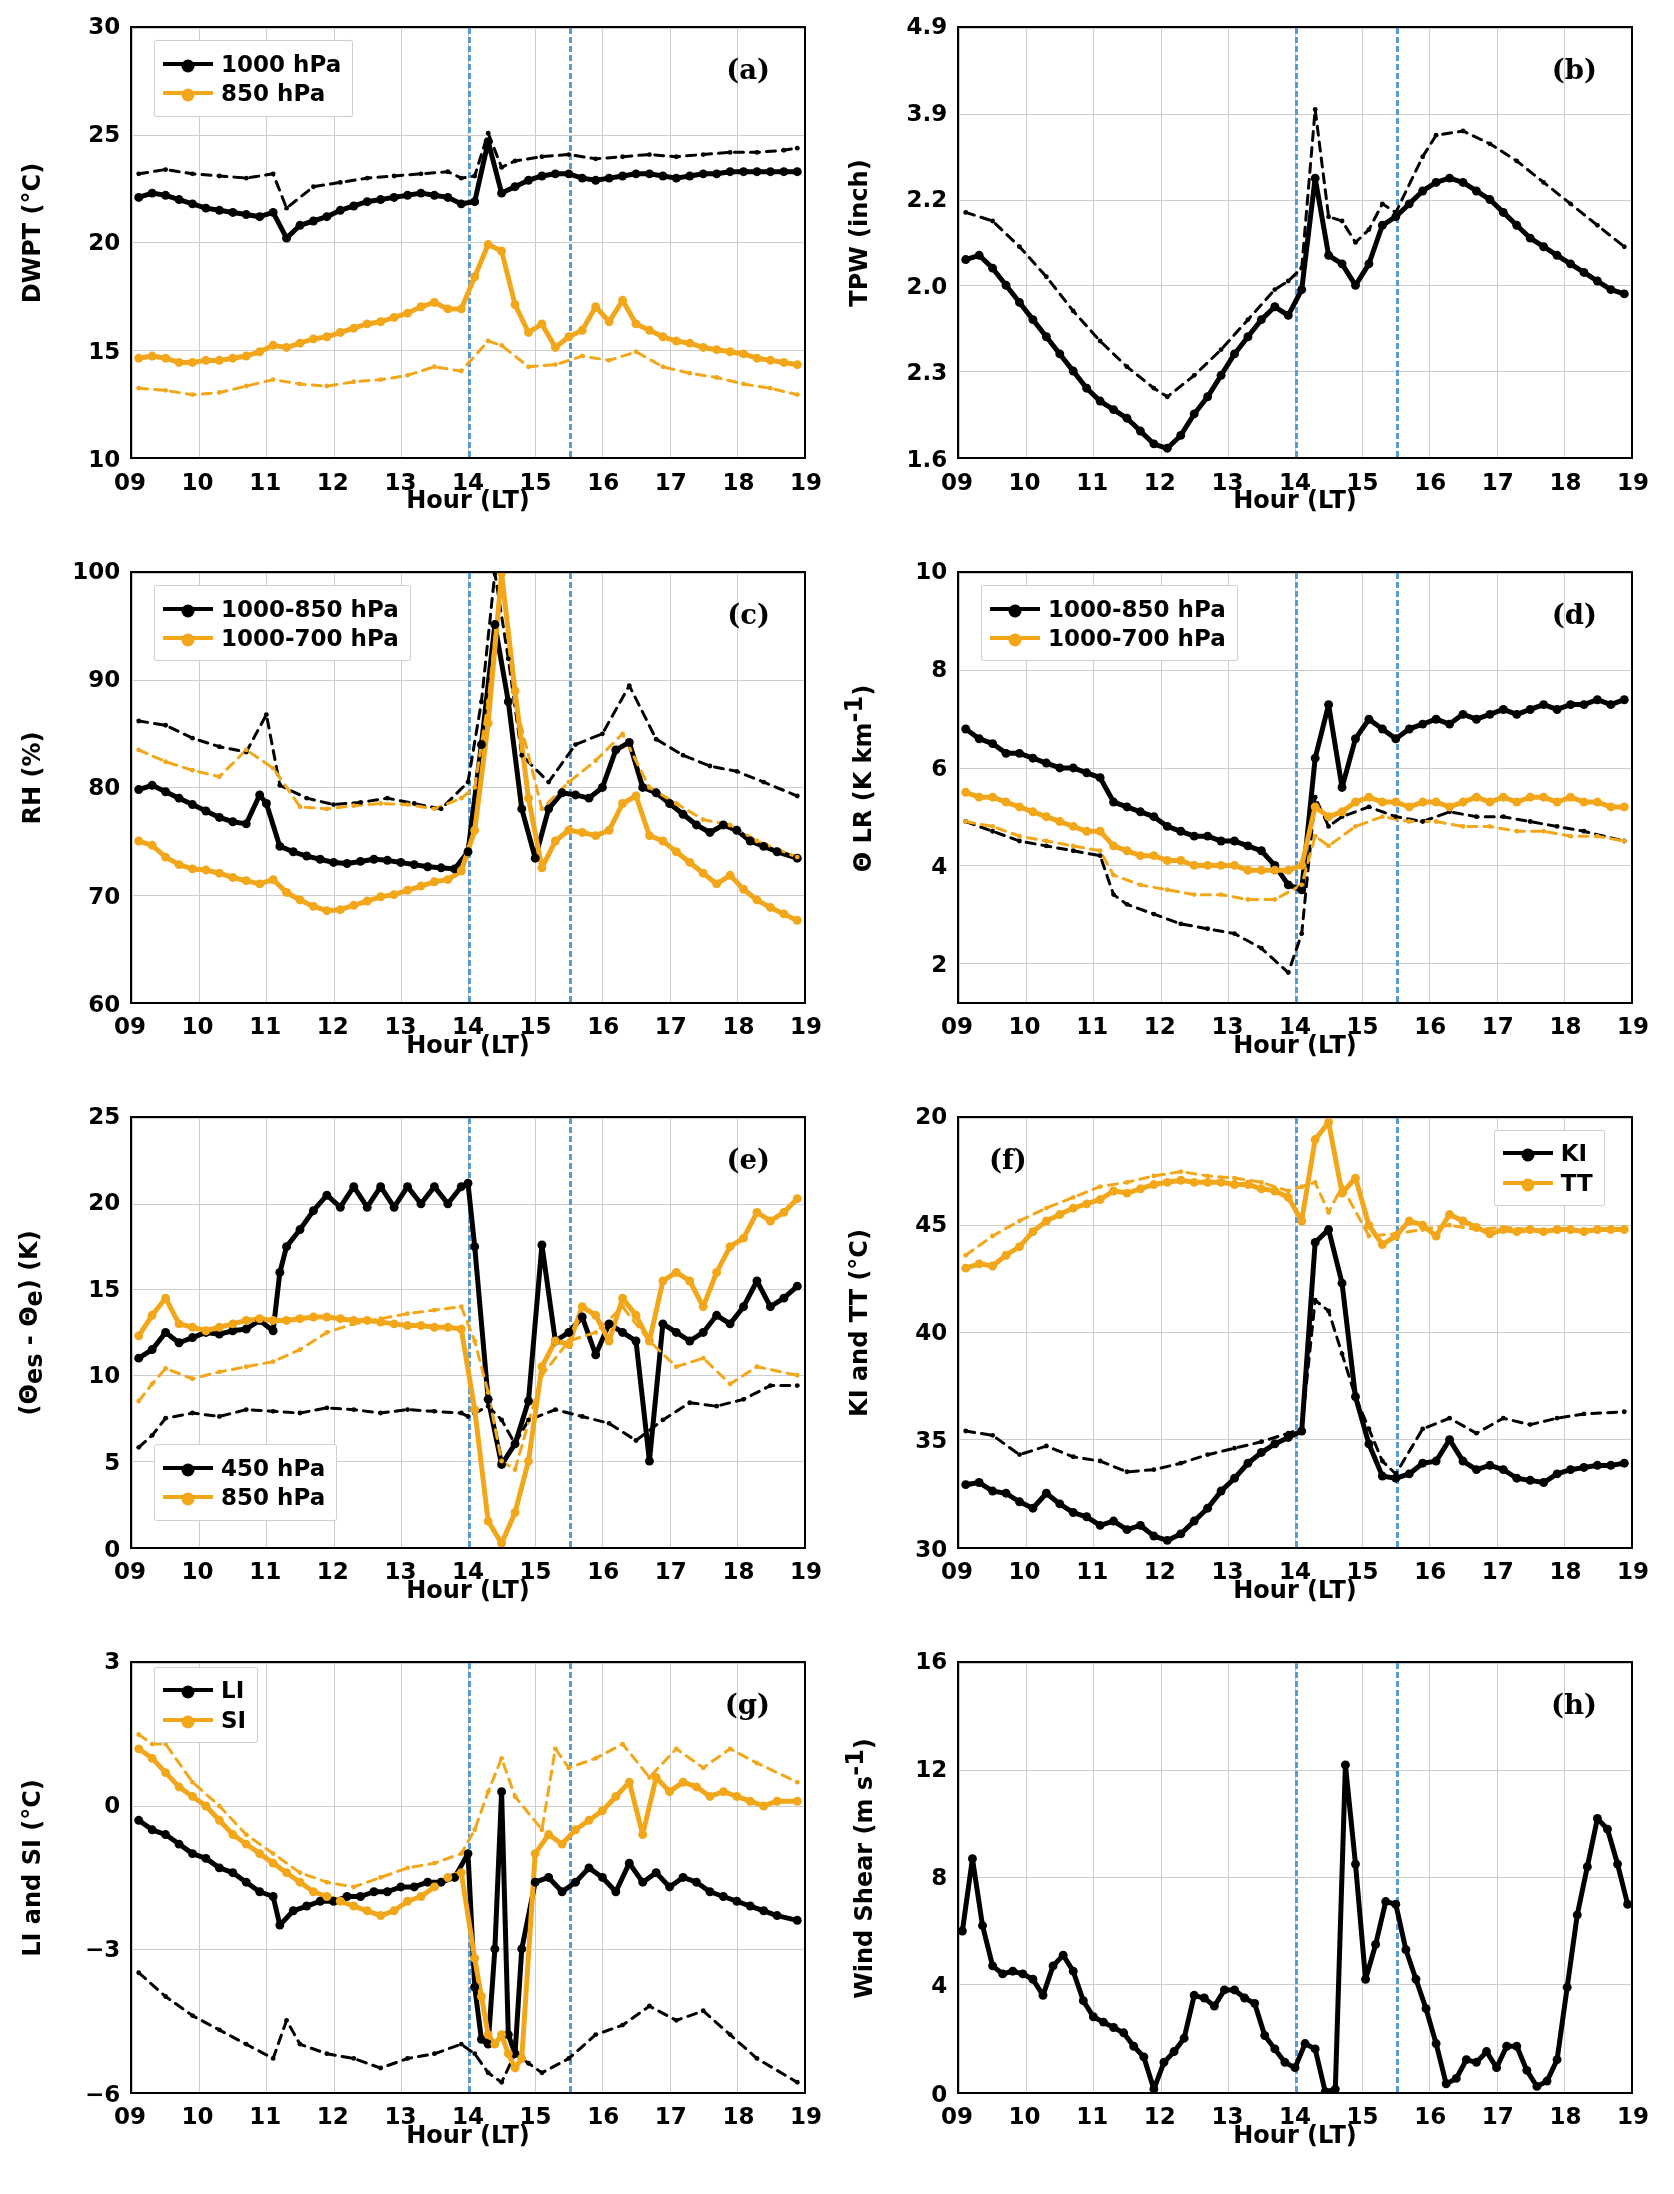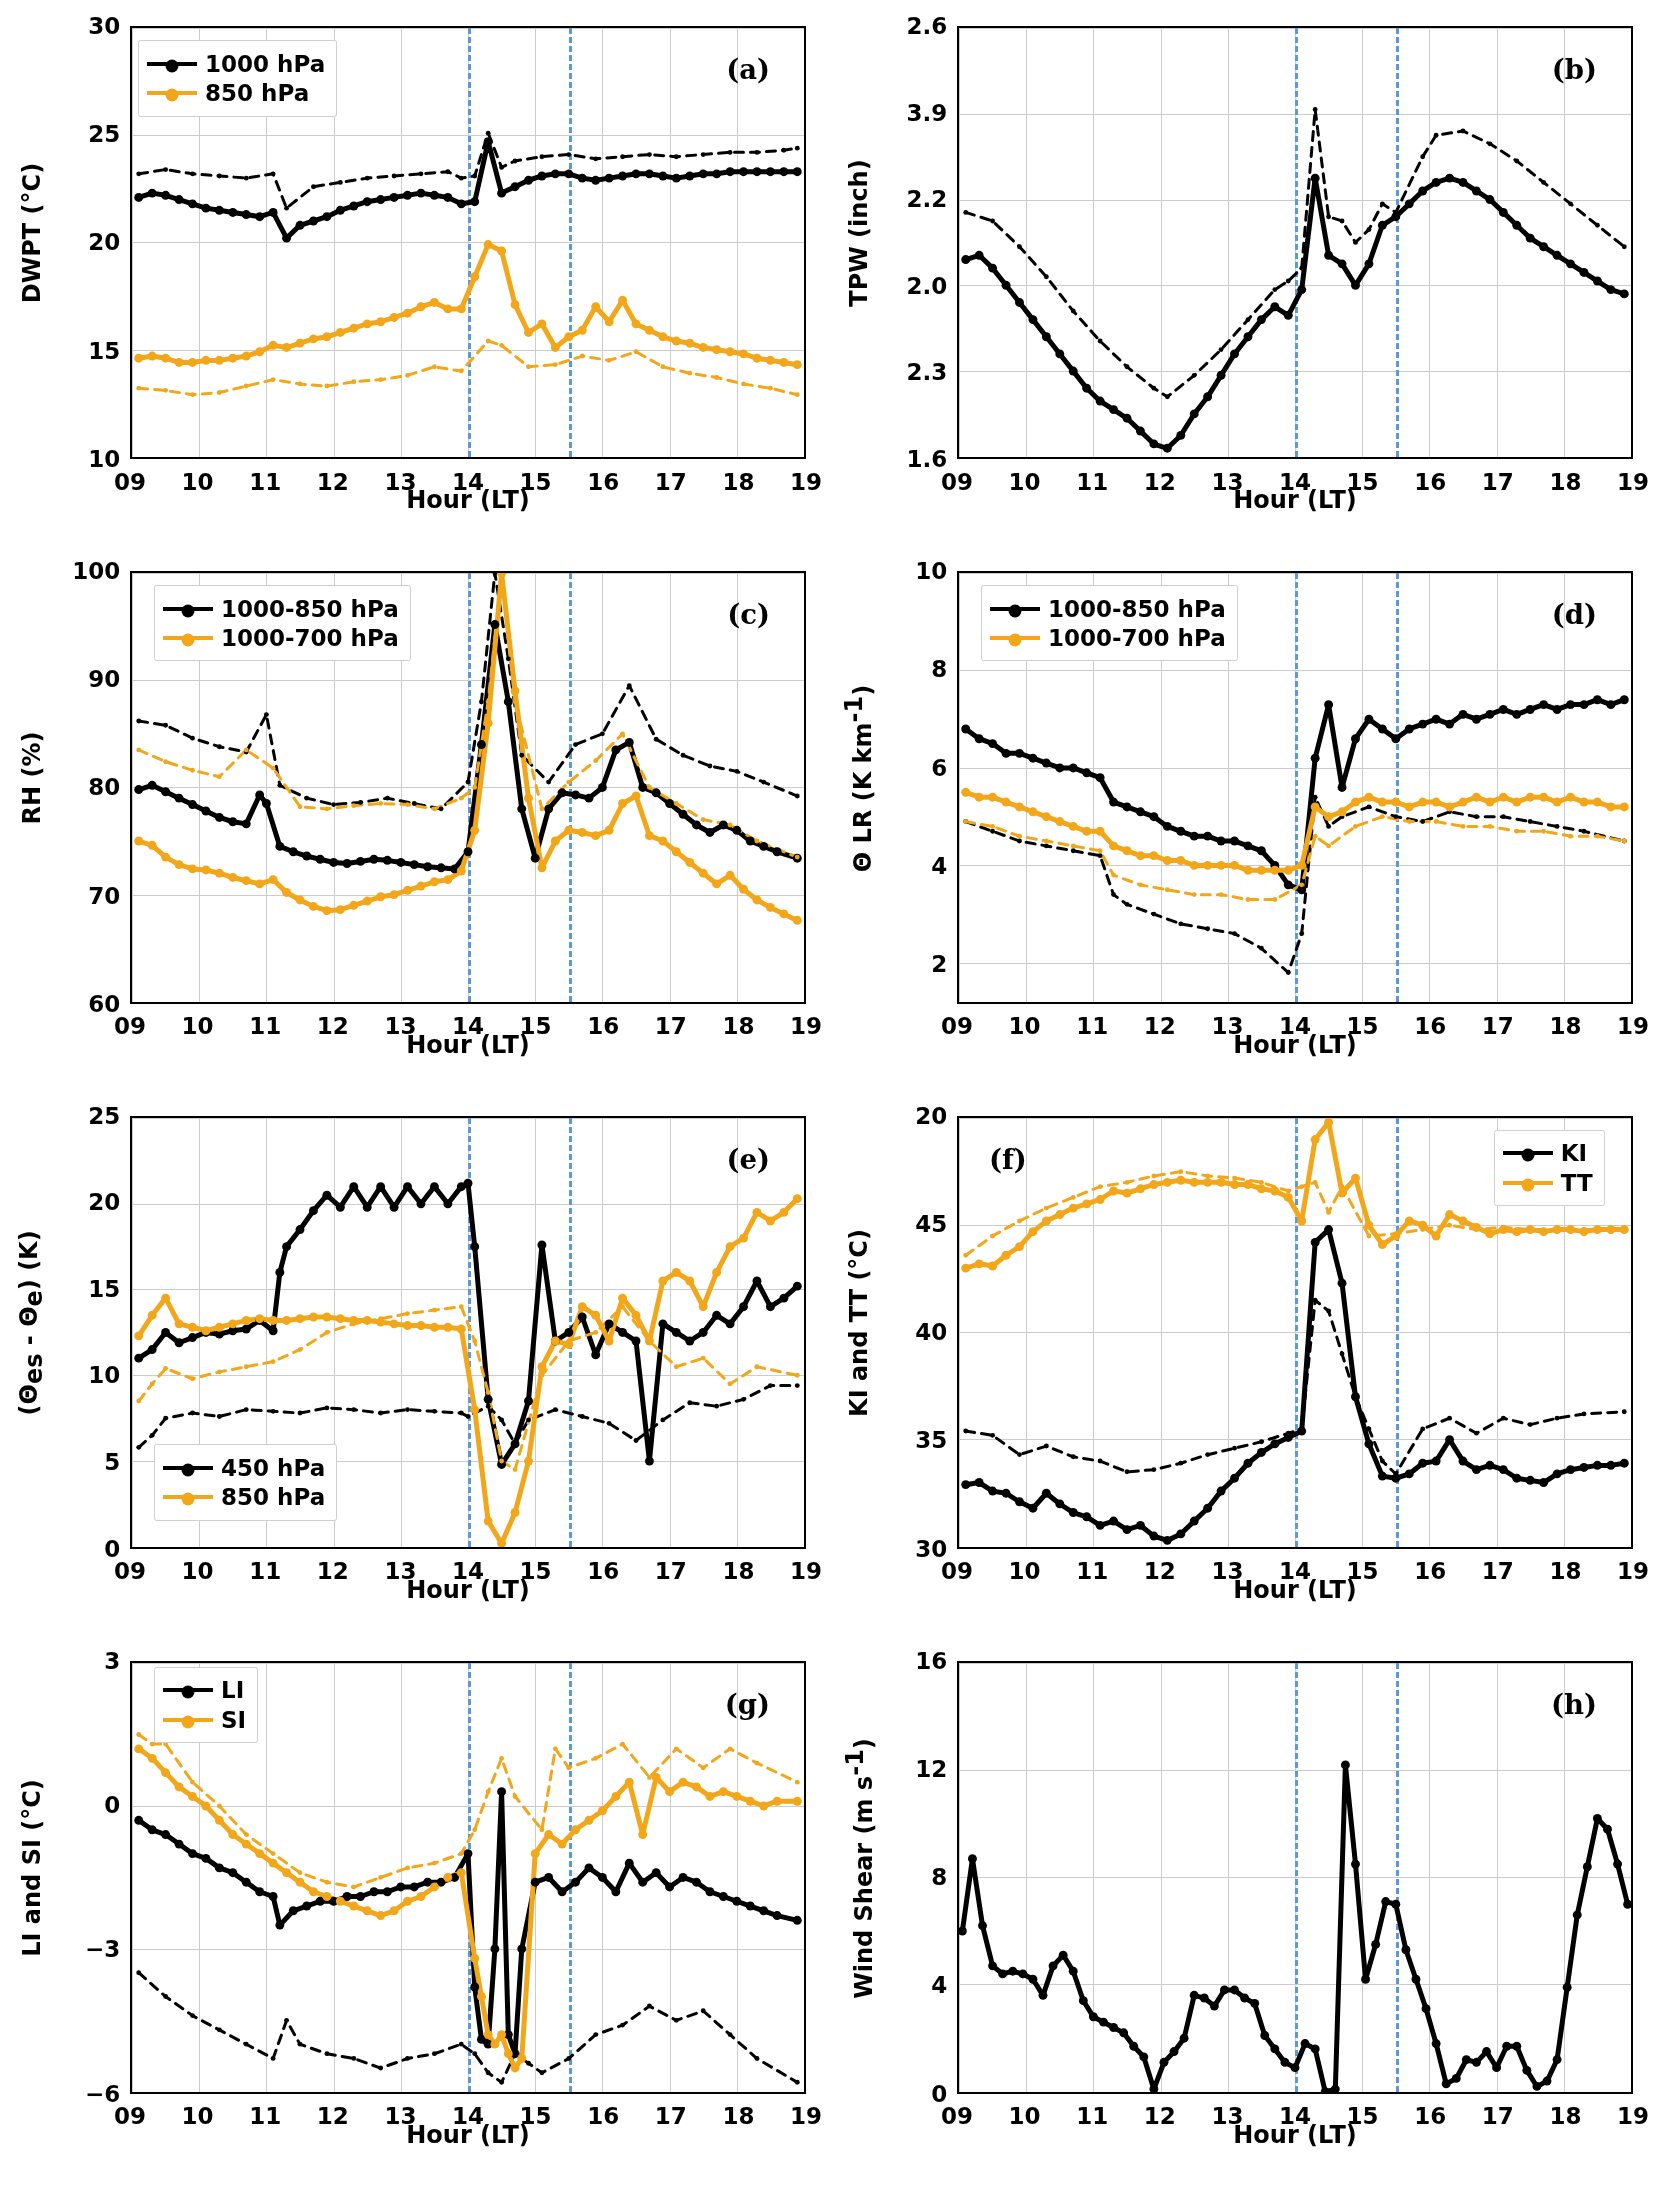--- a/index.html
+++ b/index.html
@@ -256,21 +256,21 @@
         <div class="xtick" style="left: 40%;">13</div>
         <div class="xtick" style="left: 50%;">14</div>
         <div class="xtick" style="left: 60%;">15</div>
         <div class="xtick" style="left: 70%;">16</div>
         <div class="xtick" style="left: 80%;">17</div>
         <div class="xtick" style="left: 90%;">18</div>
         <div class="xtick" style="left: 100%;">19</div>
       </div>
       <div class="xlabel">Hour (LT)</div>
       <div class="plabel" style="right: 65px; top: 45px;">(a)</div>
-      <div class="legend" style="left: 130px; top: 32px; text-align: right;">
+      <div class="legend" style="left: 146px; top: 32px; text-align: right;">
         <div class="row">
           <div class="swatch" style="border-top-color: rgb(0, 0, 0);">
             <div class="dot" style="background: rgb(0, 0, 0);"></div>
           </div>
           <div class="lbl">1000 hPa</div>
         </div>
         <div class="row">
           <div class="swatch" style="border-top-color: rgb(242, 167, 27);">
             <div class="dot" style="background: rgb(242, 167, 27);"></div>
           </div>
@@ -408,21 +408,21 @@
           <div class="tickmark x" style="left: 90%;"></div>
           <div class="tickmark x" style="left: 100%;"></div>
         </div>
       </div>
       <div class="ytickwrap">
         <div class="ytick" style="top: 100%;">1.6</div>
         <div class="ytick" style="top: 80%;">2.3</div>
         <div class="ytick" style="top: 60%;">2.0</div>
         <div class="ytick" style="top: 40%;">2.2</div>
         <div class="ytick" style="top: 20%;">3.9</div>
-        <div class="ytick" style="top: 0%;">2.6</div>
+        <div class="ytick" style="top: 0%;">4.9</div>
       </div>
       <div class="xtickwrap">
         <div class="xtick" style="left: 0%;">09</div>
         <div class="xtick" style="left: 10%;">10</div>
         <div class="xtick" style="left: 20%;">11</div>
         <div class="xtick" style="left: 30%;">12</div>
         <div class="xtick" style="left: 40%;">13</div>
         <div class="xtick" style="left: 50%;">14</div>
         <div class="xtick" style="left: 60%;">15</div>
         <div class="xtick" style="left: 70%;">16</div>

